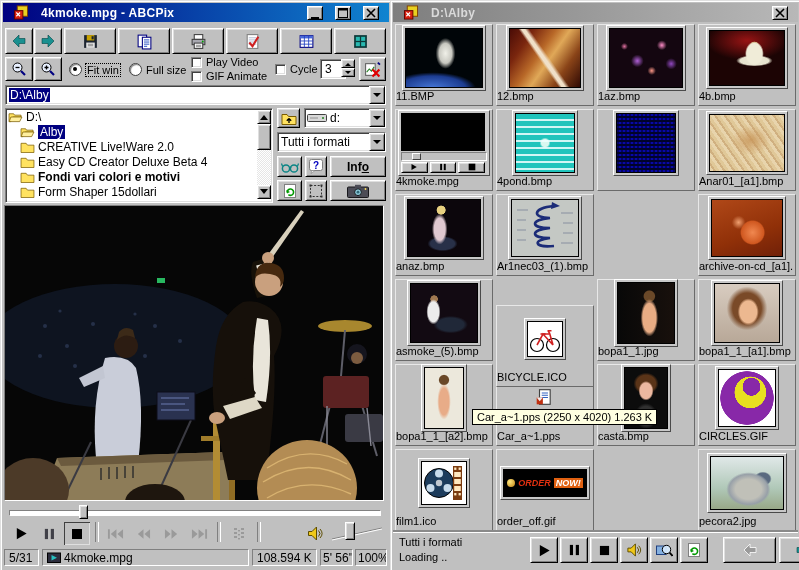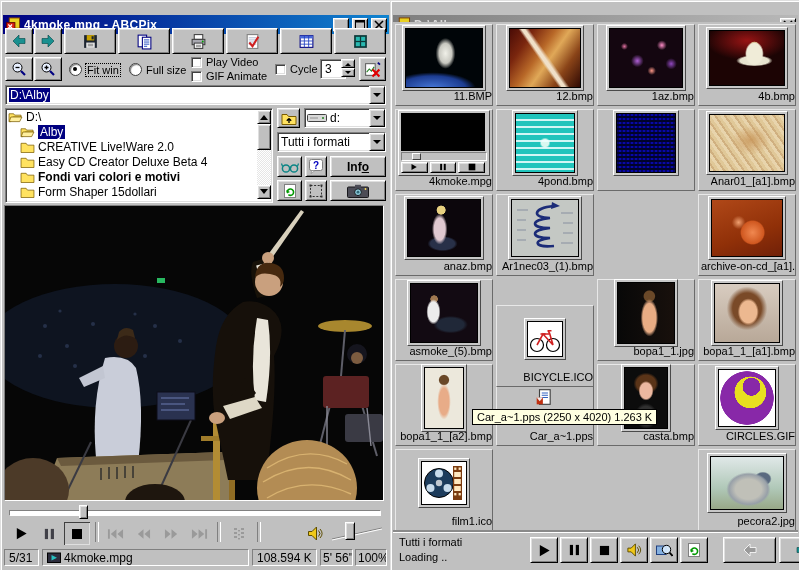--- a/index.html
+++ b/index.html
@@ -11,21 +11,21 @@
   .btn{border:1px solid;border-color:#fff #000 #000 #fff;box-shadow:inset 1px 1px 0 #dfdfdf, inset -1px -1px 0 #808080;
        background:#c0c0c0;display:flex;align-items:center;justify-content:center;box-sizing:border-box;}
   .pressed{border-color:#808080 #fff #fff #808080;box-shadow:inset 1px 1px 0 #404040, inset -1px -1px 0 #dfdfdf;
        background-color:#d8d8d8;
        background-image:linear-gradient(45deg,#fff 25%,transparent 25%,transparent 75%,#fff 75%),
                         linear-gradient(45deg,#fff 25%,transparent 25%,transparent 75%,#fff 75%);
        background-size:2px 2px;background-position:0 0,1px 1px;}
   .ic{display:inline-flex;align-items:center;justify-content:center;}
   .ic svg{width:100%;height:100%;display:block;}
   
-  .titlebar{position:absolute;left:2px;top:14px;right:2px;height:19px;display:flex;align-items:center;padding:0 2px;gap:3px;box-sizing:border-box;}
+  .titlebar{position:absolute;left:2px;top:2px;right:2px;height:19px;display:flex;align-items:center;padding:0 10px;gap:12px;box-sizing:border-box;}
   .titlebar.active{background:linear-gradient(to right,#000080,#1084d0);color:#fff;}
   .titlebar.inactive{background:linear-gradient(to right,#7e7e7e,#b8b8b8);color:#dadada;}
   .title-text{font-weight:bold;font-size:12px;flex:1;white-space:nowrap;overflow:hidden;letter-spacing:.3px;}
   .wbtn{width:16px;height:14px;padding:0;}
   
   .toolbtn{position:absolute;height:26px;}
   .lbl{white-space:nowrap;}
   .radio{width:11px;height:11px;border-radius:50%;background:#fff;border:1px solid #404040;
          box-shadow:inset 1px 1px 1px #808080;display:inline-block;position:relative;flex:none;}
   .radio.on::after{content:"";position:absolute;left:2.5px;top:2.5px;width:4px;height:4px;border-radius:50%;background:#000;}
@@ -56,21 +56,21 @@
   .track-th{position:absolute;top:0;width:9px;height:14px;}
   .mediabar{position:absolute;left:0;top:519px;width:390px;height:26px;}
   .mbtn{position:absolute;top:1px;width:26px;height:23px;display:flex;align-items:center;justify-content:center;background:transparent;border:1px solid transparent;}
   .msep{position:absolute;top:2px;width:2px;height:20px;border-left:1px solid #808080;border-right:1px solid #fff;}
   .statusbar{position:absolute;left:0;top:548px;width:390px;height:19px;font-size:12px;}
   .spanel{position:absolute;top:0;height:17px;border:1px solid;border-color:#808080 #fff #fff #808080;
           display:flex;align-items:center;padding:0 4px;box-sizing:border-box;gap:3px;white-space:nowrap;overflow:hidden;}
   
   #thumb-grid{position:absolute;left:2px;top:21px;width:405px;height:510px;background:#c0c0c0;overflow:hidden;}
   .thumb-cell{position:absolute;width:98px;height:82px;box-sizing:border-box;background:#c0c0c0;
-      border:1px solid;border-color:#e8e8e8 #6a6a6a #6a6a6a #e8e8e8;display:flex;flex-direction:column;align-items:flex-end;}
+      border:1px solid;border-color:#e8e8e8 #6a6a6a #6a6a6a #e8e8e8;display:flex;flex-direction:column;align-items:flex-start;}
   .thumb-zone{height:65px;width:100%;display:flex;align-items:center;justify-content:center;}
   .thumb-frame{background:#c8c8c8;padding:2px;border:1px solid;border-color:#fff #4a4a4a #4a4a4a #fff;box-sizing:content-box;}
   .thumb-img{border:1px solid #000;box-sizing:border-box;position:relative;overflow:hidden;}
   .noborder .thumb-img{border:none;}
   .thumb-label{font-size:11px;line-height:13px;max-width:94px;white-space:nowrap;overflow:hidden;}
   .mini-slider{height:7px;background:#c0c0c0;border:1px solid;border-color:#808080 #fff #fff #808080;position:relative;margin-top:1px;}
   .mini-thumb{position:absolute;left:10px;top:0;width:7px;height:5px;background:#c0c0c0;border:1px solid;border-color:#fff #404040 #404040 #fff;}
   .mini-btns{display:flex;gap:2px;margin-top:1px;}
   .mini-btn{flex:1;height:11px;padding:0;}
   .tooltip{position:absolute;background:#ffffe1;border:1px solid #000;font-size:11px;line-height:14px;
@@ -609,20 +609,32 @@
   </div>
 
   <div id="thumb-grid">
       <div class="thumb-cell" style="left: 305px; top: 427px;">
         <div class="thumb-zone">
           <div class="thumb-frame">
             <div class="thumb-img" style="width: 74px; height: 54px; background: radial-gradient(26px 20px at 52% 62%, rgb(192, 192, 184) 50%, rgb(152, 160, 168) 75%, rgba(0, 0, 0, 0) 85%), radial-gradient(11px 9px at 72% 42%, rgb(90, 106, 128) 65%, rgba(0, 0, 0, 0) 80%), linear-gradient(rgb(224, 232, 232) 0%, rgb(176, 200, 184) 60%, rgb(152, 168, 136) 100%);"></div>
           </div>
         </div>
         <div class="thumb-label">pecora2.jpg</div>
+      </div>
+      <div class="thumb-cell" style="left: 103px; top: 427px;">
+        <div class="thumb-zone">
+          <div class="thumb-frame">
+            <div class="thumb-img" style="width: 84px; height: 28px; background: rgb(0, 0, 0); display: flex; align-items: center; justify-content: center; gap: 3px;">
+              <span style="width: 8px; height: 8px; border-radius: 50%; background: radial-gradient(circle at 35% 35%, rgb(255, 232, 128), rgb(192, 128, 16)); flex: 0 0 auto;"></span>
+              <span style="color: rgb(224, 48, 16); font-weight: bold; font-style: italic; font-size: 9px;">ORDER</span>
+              <span style="color: rgb(255, 255, 255); background: rgb(224, 96, 16); font-weight: bold; font-style: italic; font-size: 9px; padding: 0px 2px;">NOW!</span>
+            </div>
+          </div>
+        </div>
+        <div class="thumb-label">order_off.gif</div>
       </div>
       <div class="thumb-cell" style="left: 2px; top: 427px;">
         <div class="thumb-zone">
           <div class="thumb-frame">
             <div class="thumb-img" style="width: 46px; height: 44px; background: rgb(255, 255, 255);"><svg viewBox="0 0 44 42" width="44" height="42">
                 <circle cx="17" cy="21" r="14.5" fill="#1c3c5c" stroke="#000"></circle>
                 <circle cx="17" cy="21" r="3.2" fill="#c0c8d0"></circle>
                 <g fill="#c8dcec">
                   <circle cx="17" cy="11.5" r="4"></circle>
                   <circle cx="8.5" cy="26" r="4"></circle>

